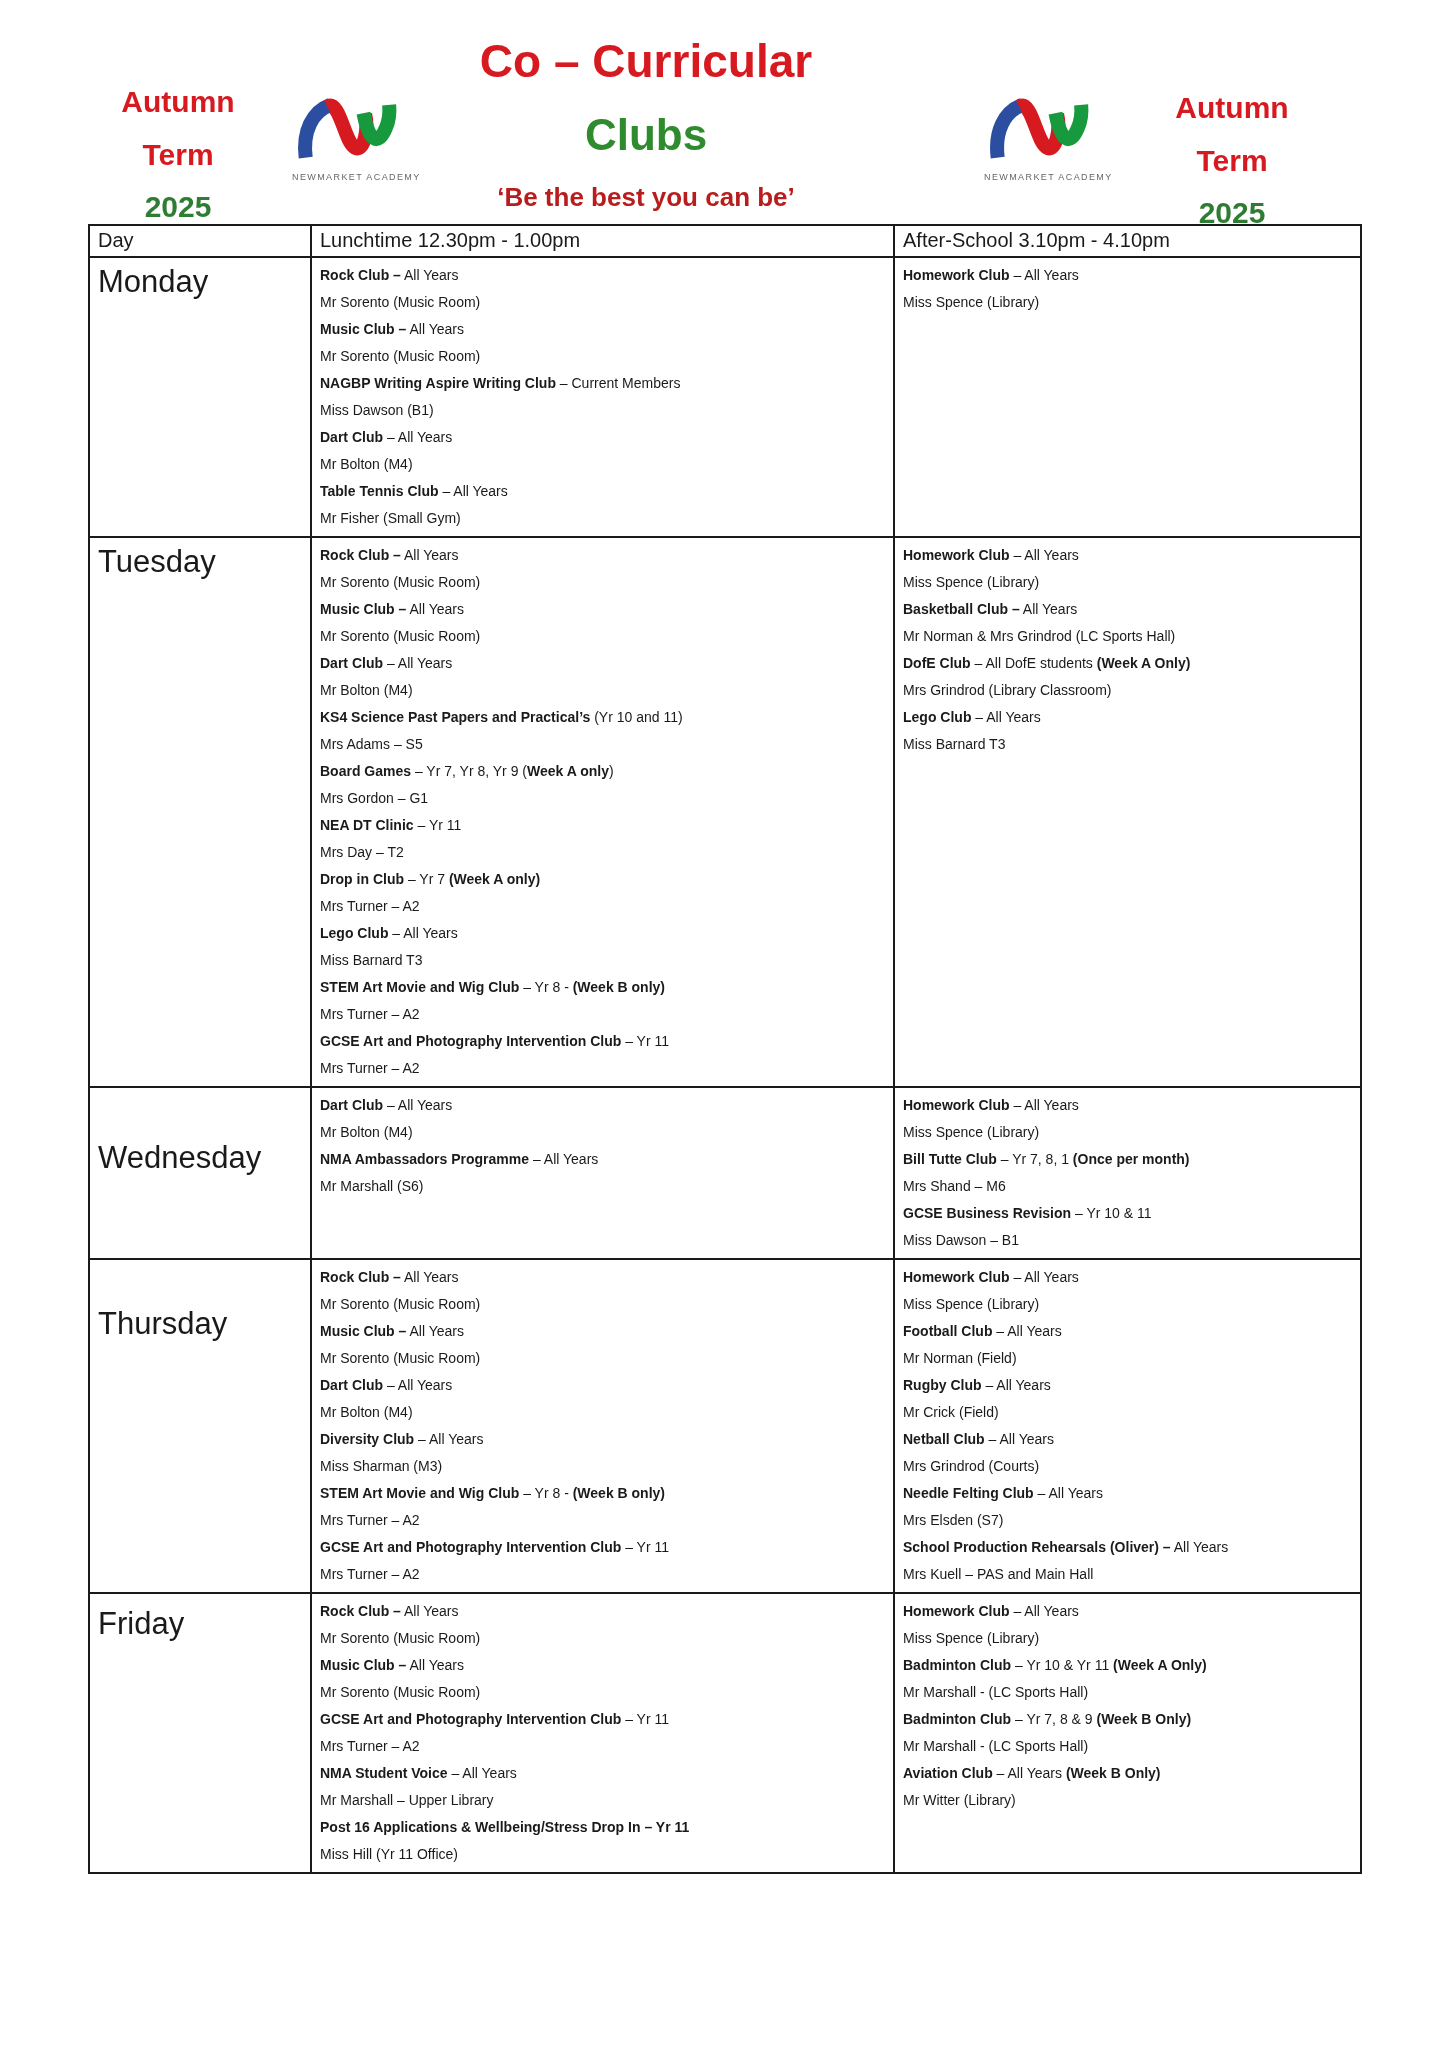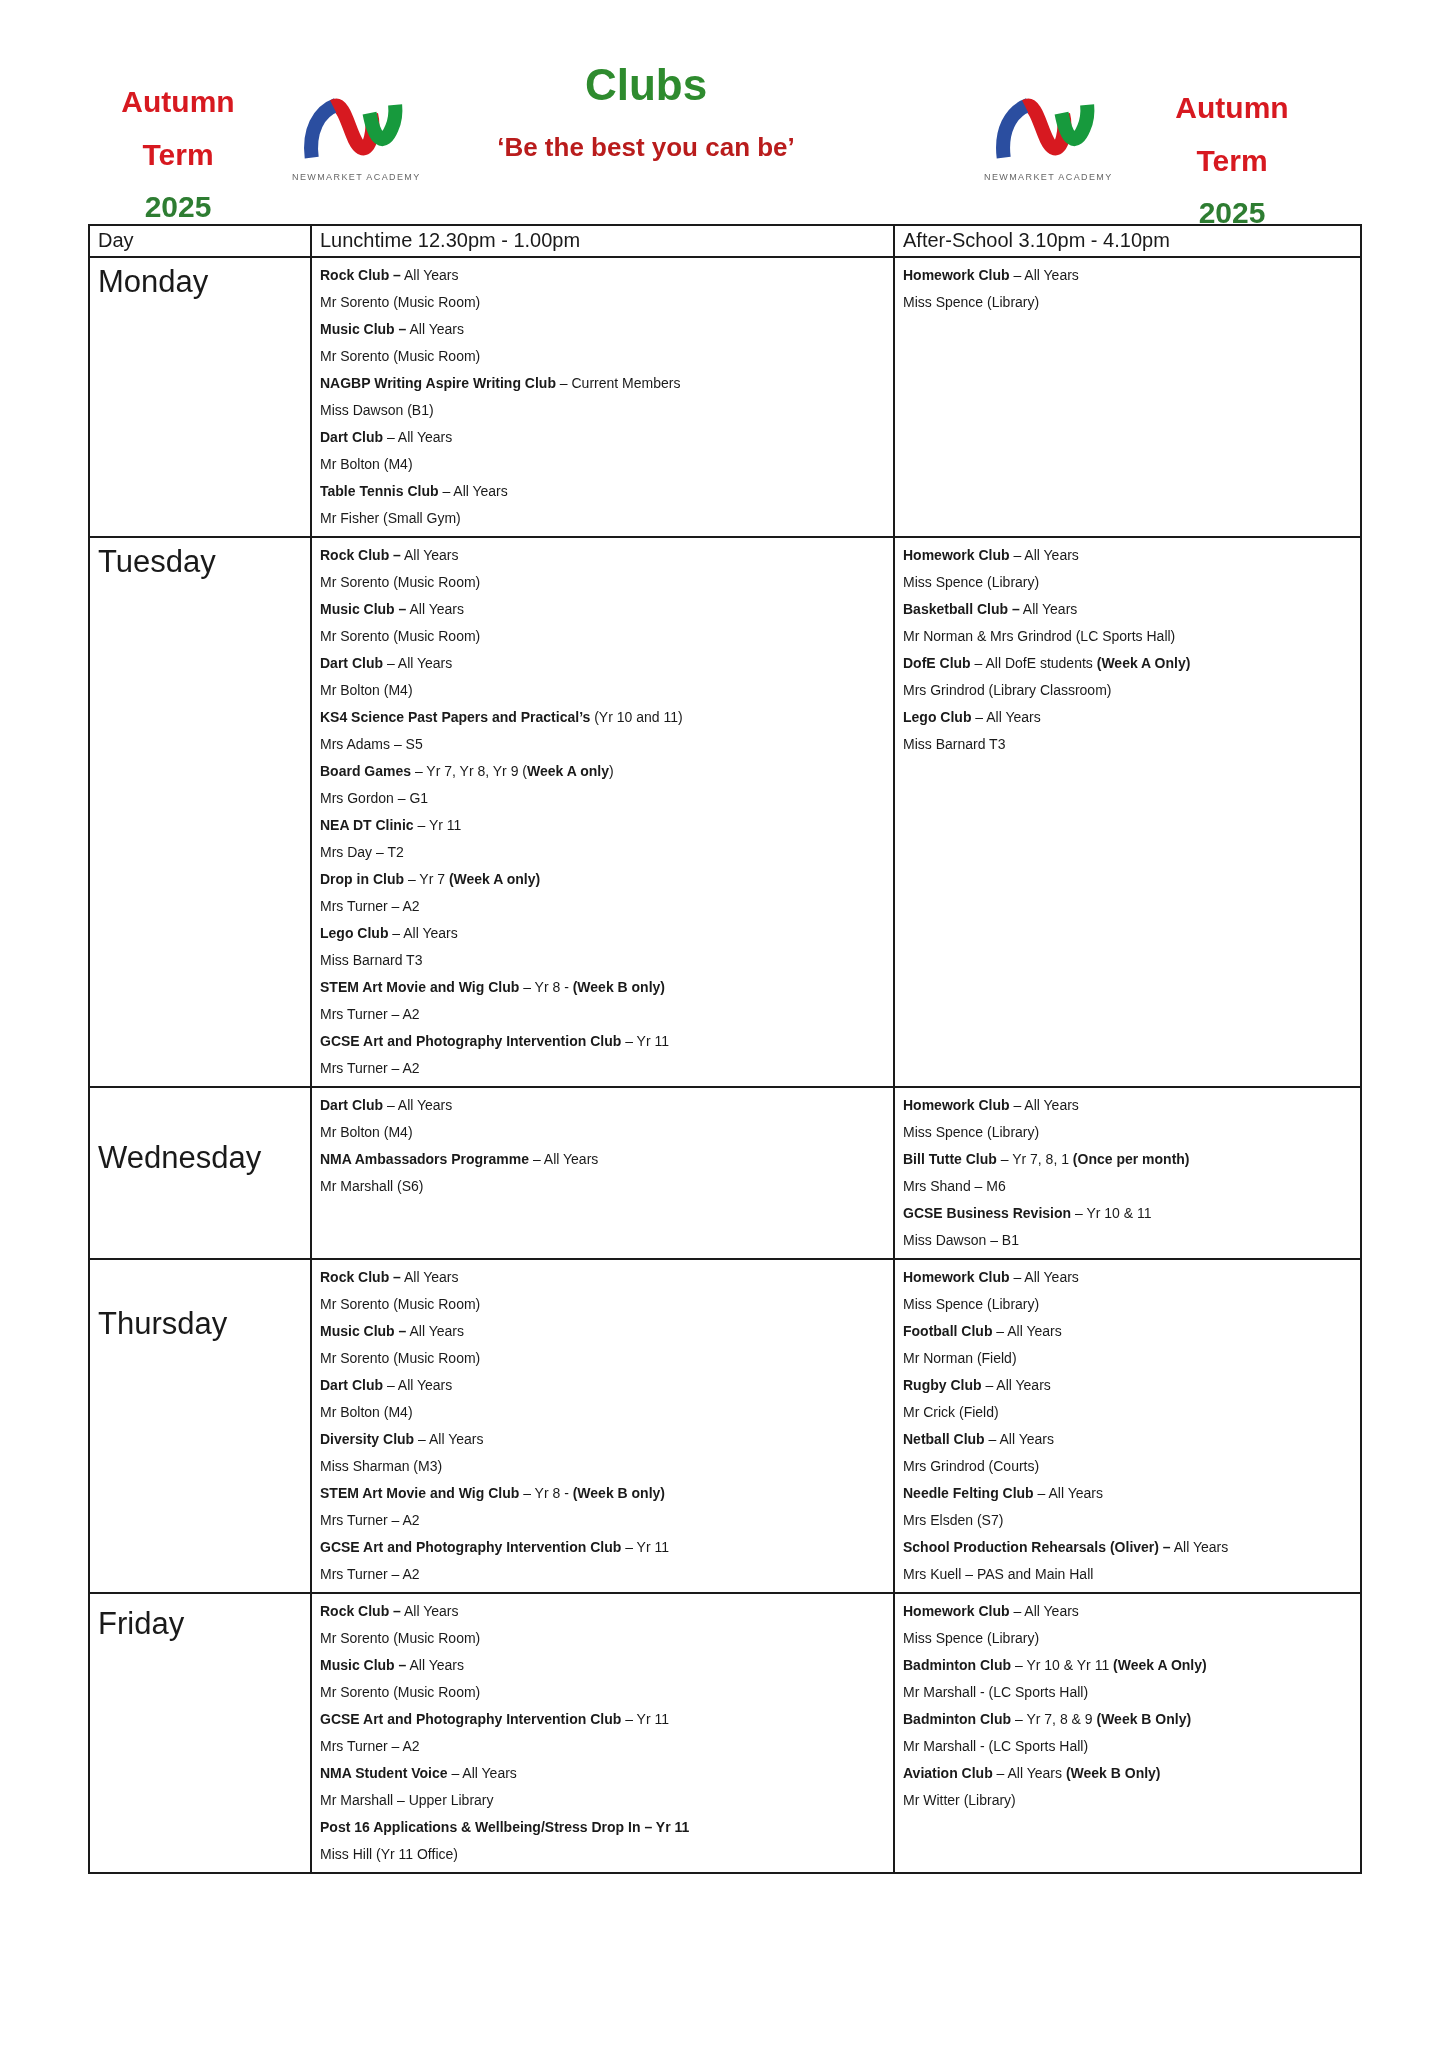--- a/index.html
+++ b/index.html
@@ -22,21 +22,21 @@
   }
   .page{width:1448px;height:2048px;background:#fff;position:relative;}
 
   
   .header{display:flex;align-items:flex-start;padding-top:34px;height:218px;}
   .term-block{width:132px;text-align:center;font-weight:bold;font-size:30px;line-height:1.75;}
   .term-left{margin-left:112px;margin-top:42px;}
   .term-right{margin-left:66px;margin-top:48px;}
   .term-block .t-line{color:var(--accent-red);}
   .term-block .t-year{color:var(--year-green);}
-  .logo-wrap{width:116px;text-align:right;margin-top:56px;}
+  .logo-wrap{width:116px;text-align:left;margin-top:56px;}
   .logo-left{margin-left:48px;}
   .logo-right{margin-left:118px;}
   .logo-text{font-size:9px;letter-spacing:1.4px;color:#666;margin-top:2px;white-space:nowrap;}
   .title-block{width:440px;margin-left:18px;text-align:center;}
   .title-main{color:var(--accent-red);font-weight:bold;font-size:46px;line-height:1.0;margin-top:4px;}
   .title-sub{color:var(--accent-green);font-weight:bold;font-size:44px;margin-top:26px;}
   .title-motto{color:#b91c1c;font-weight:bold;font-size:26px;margin-top:22px;}
 
   
   table.clubs{
@@ -95,20 +95,21 @@
         <svg width="110" height="76" viewBox="0 0 132 92" aria-hidden="true">
           <path d="M16,82 C12,50 24,26 46,18" stroke="#2b4ea0" stroke-width="17" fill="none"></path>
           <path d="M42,20 C58,12 62,62 76,70 C87,75 92,46 88,30" stroke="#d71920" stroke-width="17" fill="none"></path>
           <path d="M86,28 C92,60 103,70 113,46 C117,37 118,28 117,18" stroke="#179a3d" stroke-width="17" fill="none"></path>
         </svg>
       </span>
       <div class="logo-text">NEWMARKET ACADEMY</div>
     </div>
 
     <div class="title-block">
+      <div class="title-main">Co – Curricular</div>
       <div class="title-sub">Clubs</div>
       <div class="title-motto">‘Be the best you can be’</div>
     </div>
 
     <div class="logo-wrap logo-right">
       <span>
         <svg width="110" height="76" viewBox="0 0 132 92" aria-hidden="true">
           <path d="M16,82 C12,50 24,26 46,18" stroke="#2b4ea0" stroke-width="17" fill="none"></path>
           <path d="M42,20 C58,12 62,62 76,70 C87,75 92,46 88,30" stroke="#d71920" stroke-width="17" fill="none"></path>
           <path d="M86,28 C92,60 103,70 113,46 C117,37 118,28 117,18" stroke="#179a3d" stroke-width="17" fill="none"></path>

